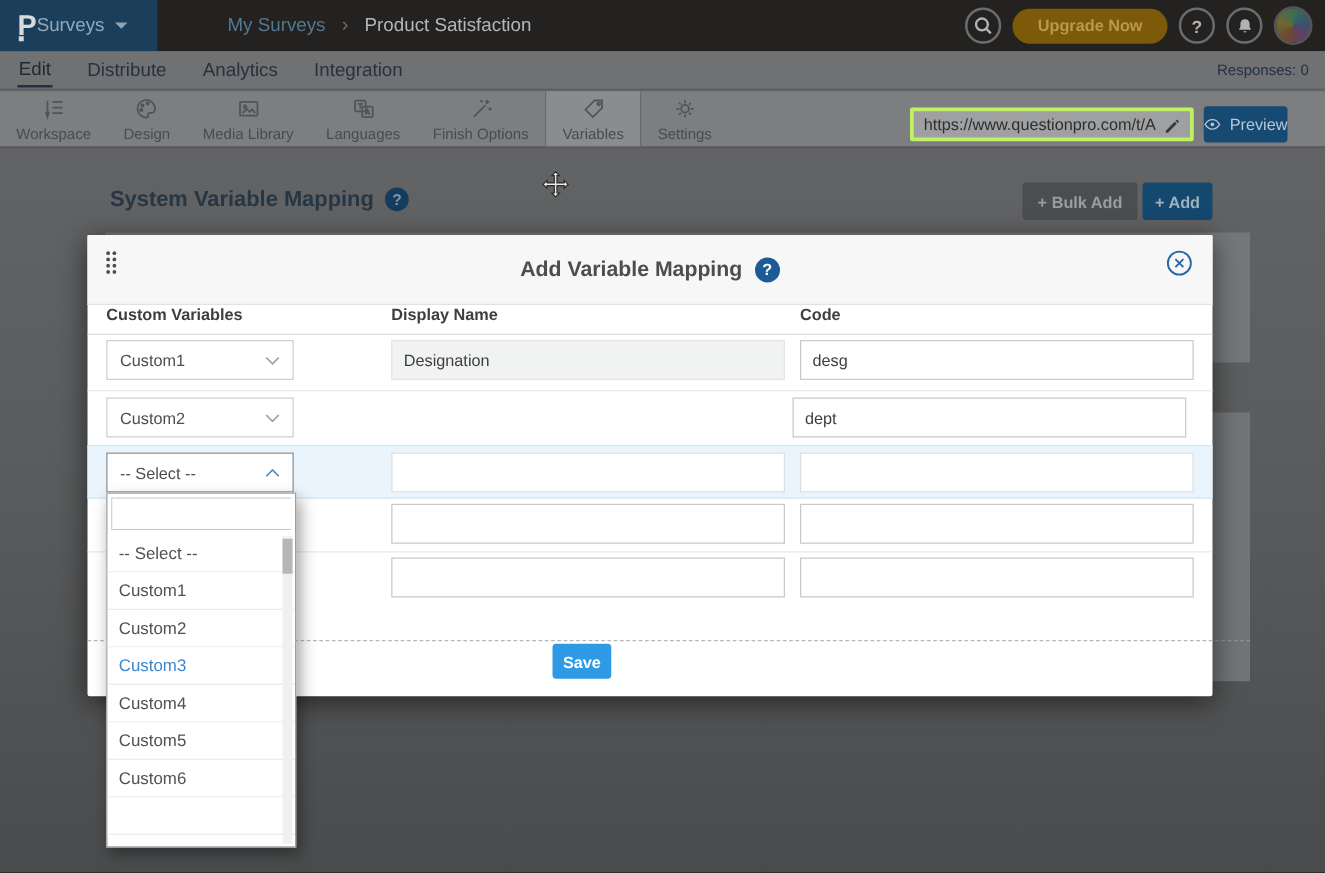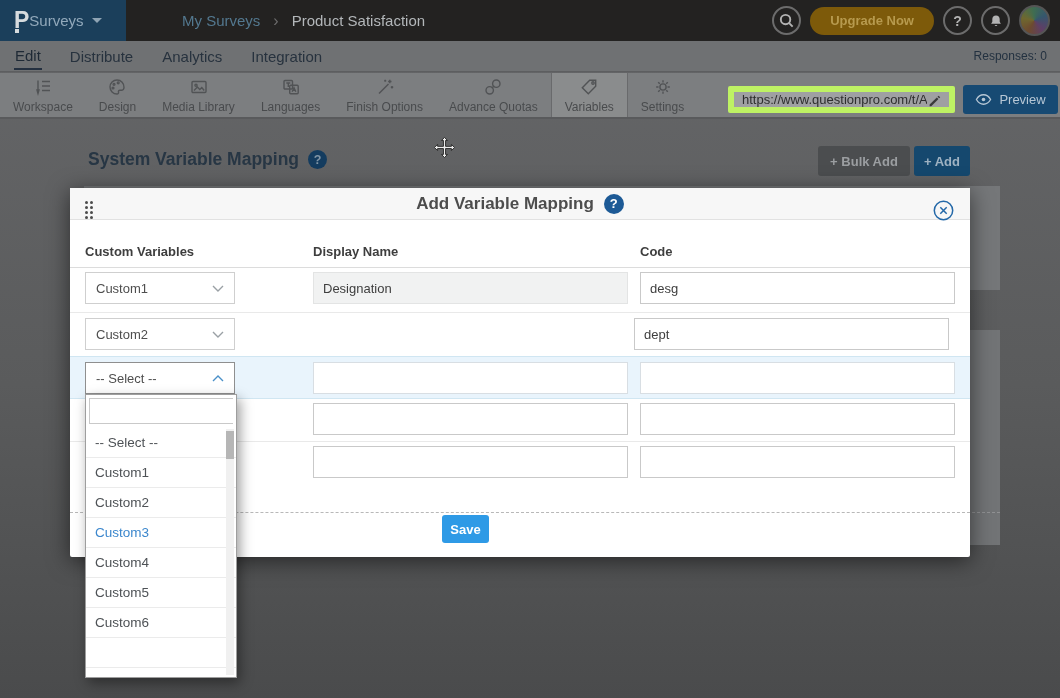--- a/index.html
+++ b/index.html
@@ -38,45 +38,45 @@
   .responses { position:absolute; right:13px; color:#233140; font-size:12px; }
 
   
   .toolbar { position:absolute; left:0; top:73px; width:1060px; height:46px; background:#7c7e80;
              border-bottom:2px solid #595a5c; display:flex; align-items:stretch; }
   .tb-item { display:flex; flex-direction:column; align-items:center; justify-content:center;
              gap:3px; padding:0 13px; color:#494b4d; font-size:12px; }
   .tb-item svg { stroke:#515355; fill:none; stroke-width:1.4; }
   .tb-item.active { background:#8a8c8d; border-left:1px solid #696a6c; border-right:1px solid #696a6c; }
   .url-box { position:absolute; left:728px; top:13px; width:227px; height:27px; background:#9fa0a2;
-             border:6px solid #bef264; border-radius:2px; display:flex; align-items:center;
+             border:3px solid #bef264; border-radius:2px; display:flex; align-items:center;
              padding:0 8px; font-size:13px; color:#2e2e2e; }
   .url-text { flex:1; white-space:nowrap; overflow:hidden; }
-  .preview-btn { position:absolute; left:963px; top:12px; width:95px; height:29px; background:#174a73;
+  .preview-btn { position:absolute; left:963px; top:12px; width:67px; height:29px; background:#174a73;
                  border:none; border-radius:3px; color:#b7c7d5; font-size:13px;
                  display:flex; align-items:center; justify-content:center; gap:7px; }
 
   
   .page-title-row { position:absolute; left:0; top:140px; width:1060px; height:42px; }
   .page-title { position:absolute; left:88px; top:9px; font-size:17.5px; font-weight:600; color:#273644;
                 display:flex; align-items:center; gap:9px; }
   .help-badge { width:19px; height:19px; border-radius:50%; background:#143c5f; color:#8296a6;
                 font-size:12.5px; font-weight:bold; display:flex; align-items:center; justify-content:center; }
   .bulkadd-btn { position:absolute; left:818px; top:6px; width:92px; height:30px; background:#4b4d4f;
                  border:none; border-radius:3px; color:#9b9ea1; font-size:13px; font-weight:bold; }
   .add-btn { position:absolute; left:914px; top:6px; width:56px; height:30px; background:#15486e;
              border:none; border-radius:3px; color:#9fb2c2; font-size:13px; font-weight:bold; }
   .bg-panel1 { position:absolute; left:84px; top:186px; width:916px; height:104px; background:#757779; }
   .bg-panel2 { position:absolute; left:84px; top:330px; width:916px; height:215px; background:#727476; }
   .bg-dash { position:absolute; left:0; top:182px; width:100%; border-top:1px dashed #909193; }
 
   
   .modal { position:absolute; left:70px; top:188px; width:900px; height:369px; background:#ffffff;
            border-radius:2px; box-shadow:0 4px 22px rgba(0,0,0,.55); z-index:10; }
-  .modal-header { position:absolute; left:0; top:0; width:100%; height:32px; background:#f7f7f7;
+  .modal-header { position:absolute; left:0; top:0; width:100%; height:56px; background:#f7f7f7;
                   border-bottom:1px solid #e2e2e2; display:flex; align-items:center; }
   .grip { position:absolute; left:15px; top:13px; display:grid; grid-template-columns:repeat(2,3px);
           grid-auto-rows:3px; gap:2px; }
   .grip i { background:#4c4c4c; border-radius:50%; }
   .modal-title-wrap { flex:1; display:flex; align-items:center; justify-content:center; gap:10px; }
   .modal-title { font-size:17px; font-weight:bold; color:#4d4d4d; }
   .help-badge-bright { width:20px; height:20px; border-radius:50%; background:#1d5a96; color:#fff;
                        font-size:13px; font-weight:bold; display:flex; align-items:center; justify-content:center; }
   .modal-close { position:absolute; right:16px; top:12px; width:21px; height:21px; background:none; border:none; padding:0; }
 
@@ -196,28 +196,20 @@
     </div>
     <div class="tb-item">
       <svg width="20" height="20" viewBox="0 0 20 20">
         <path d="M4 16.5L13.5 7"></path>
         <path d="M14.8 2.8v3.4M13.1 4.5h3.4"></path>
         <path d="M17 9v2.4M15.8 10.2h2.4"></path>
         <path d="M10.2 2.8v2M9.2 3.8h2"></path>
       </svg>
       <span>Finish Options</span>
     </div>
-    <div class="tb-item">
-      <svg width="20" height="20" viewBox="0 0 20 20">
-        <circle cx="6.7" cy="13.3" r="3.7"></circle>
-        <circle cx="13.3" cy="6.7" r="3.7"></circle>
-        <path d="M8.7 11.3l2.6-2.6"></path>
-      </svg>
-      <span>Advance Quotas</span>
-    </div>
     <div class="tb-item active">
       <svg width="20" height="20" viewBox="0 0 20 20">
         <path d="M10.7 3.3h6v6l-7.4 7.4-6-6z"></path>
         <circle cx="14" cy="6" r="1.2"></circle>
       </svg>
       <span>Variables</span>
     </div>
     <div class="tb-item">
       <svg width="20" height="20" viewBox="0 0 20 20">
         <circle cx="10" cy="10" r="3.1"></circle>

